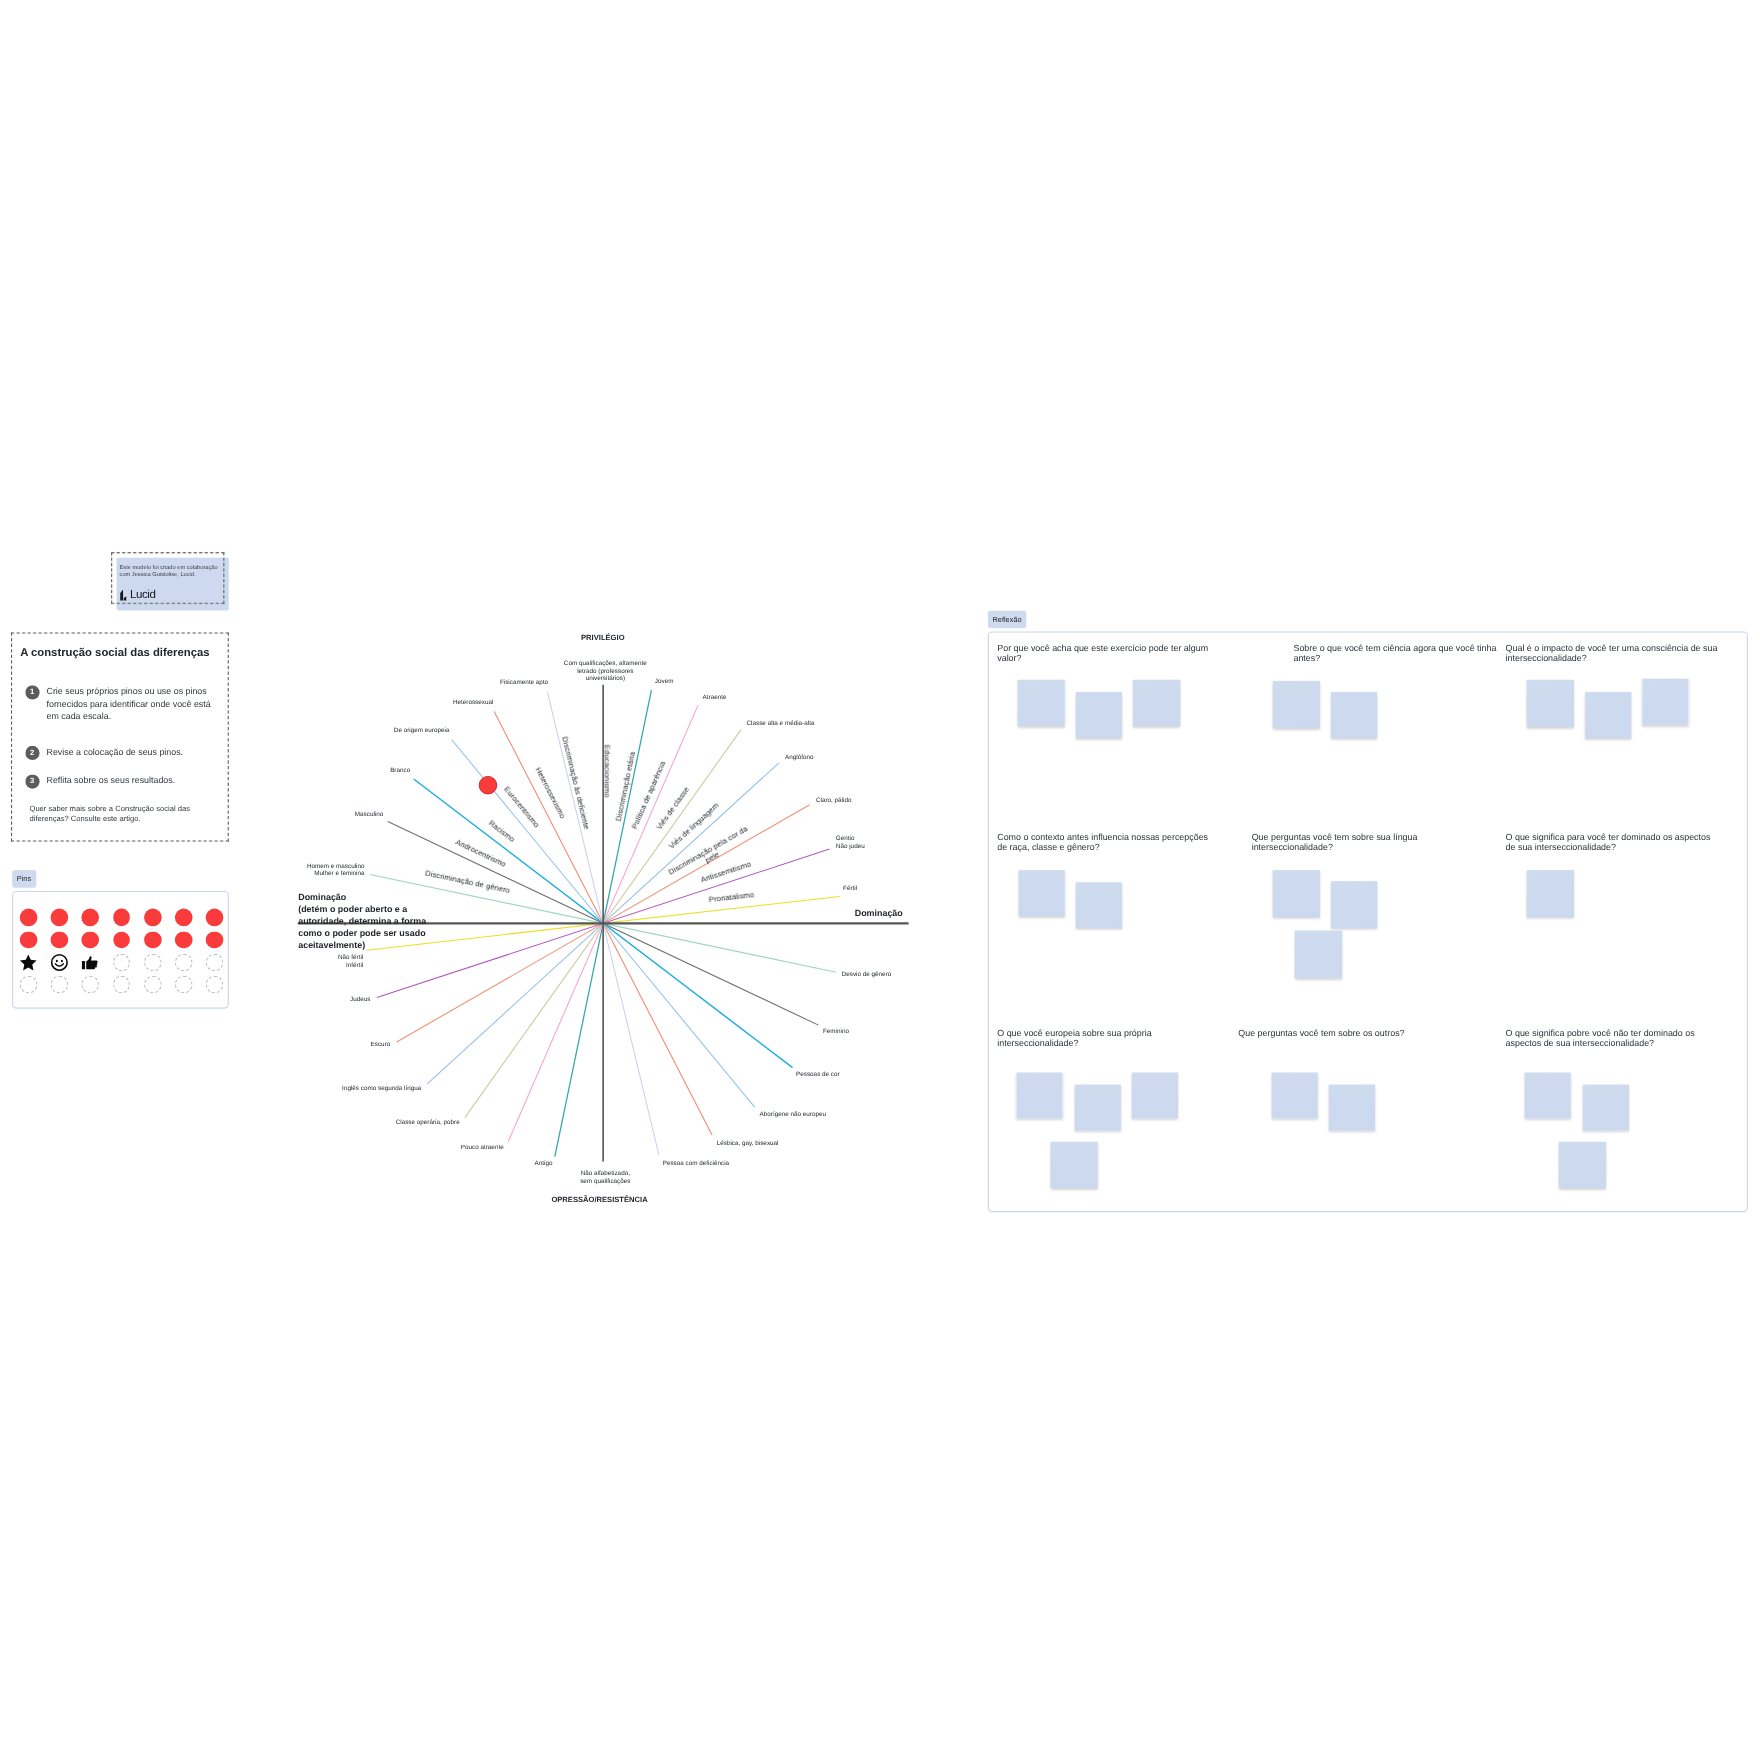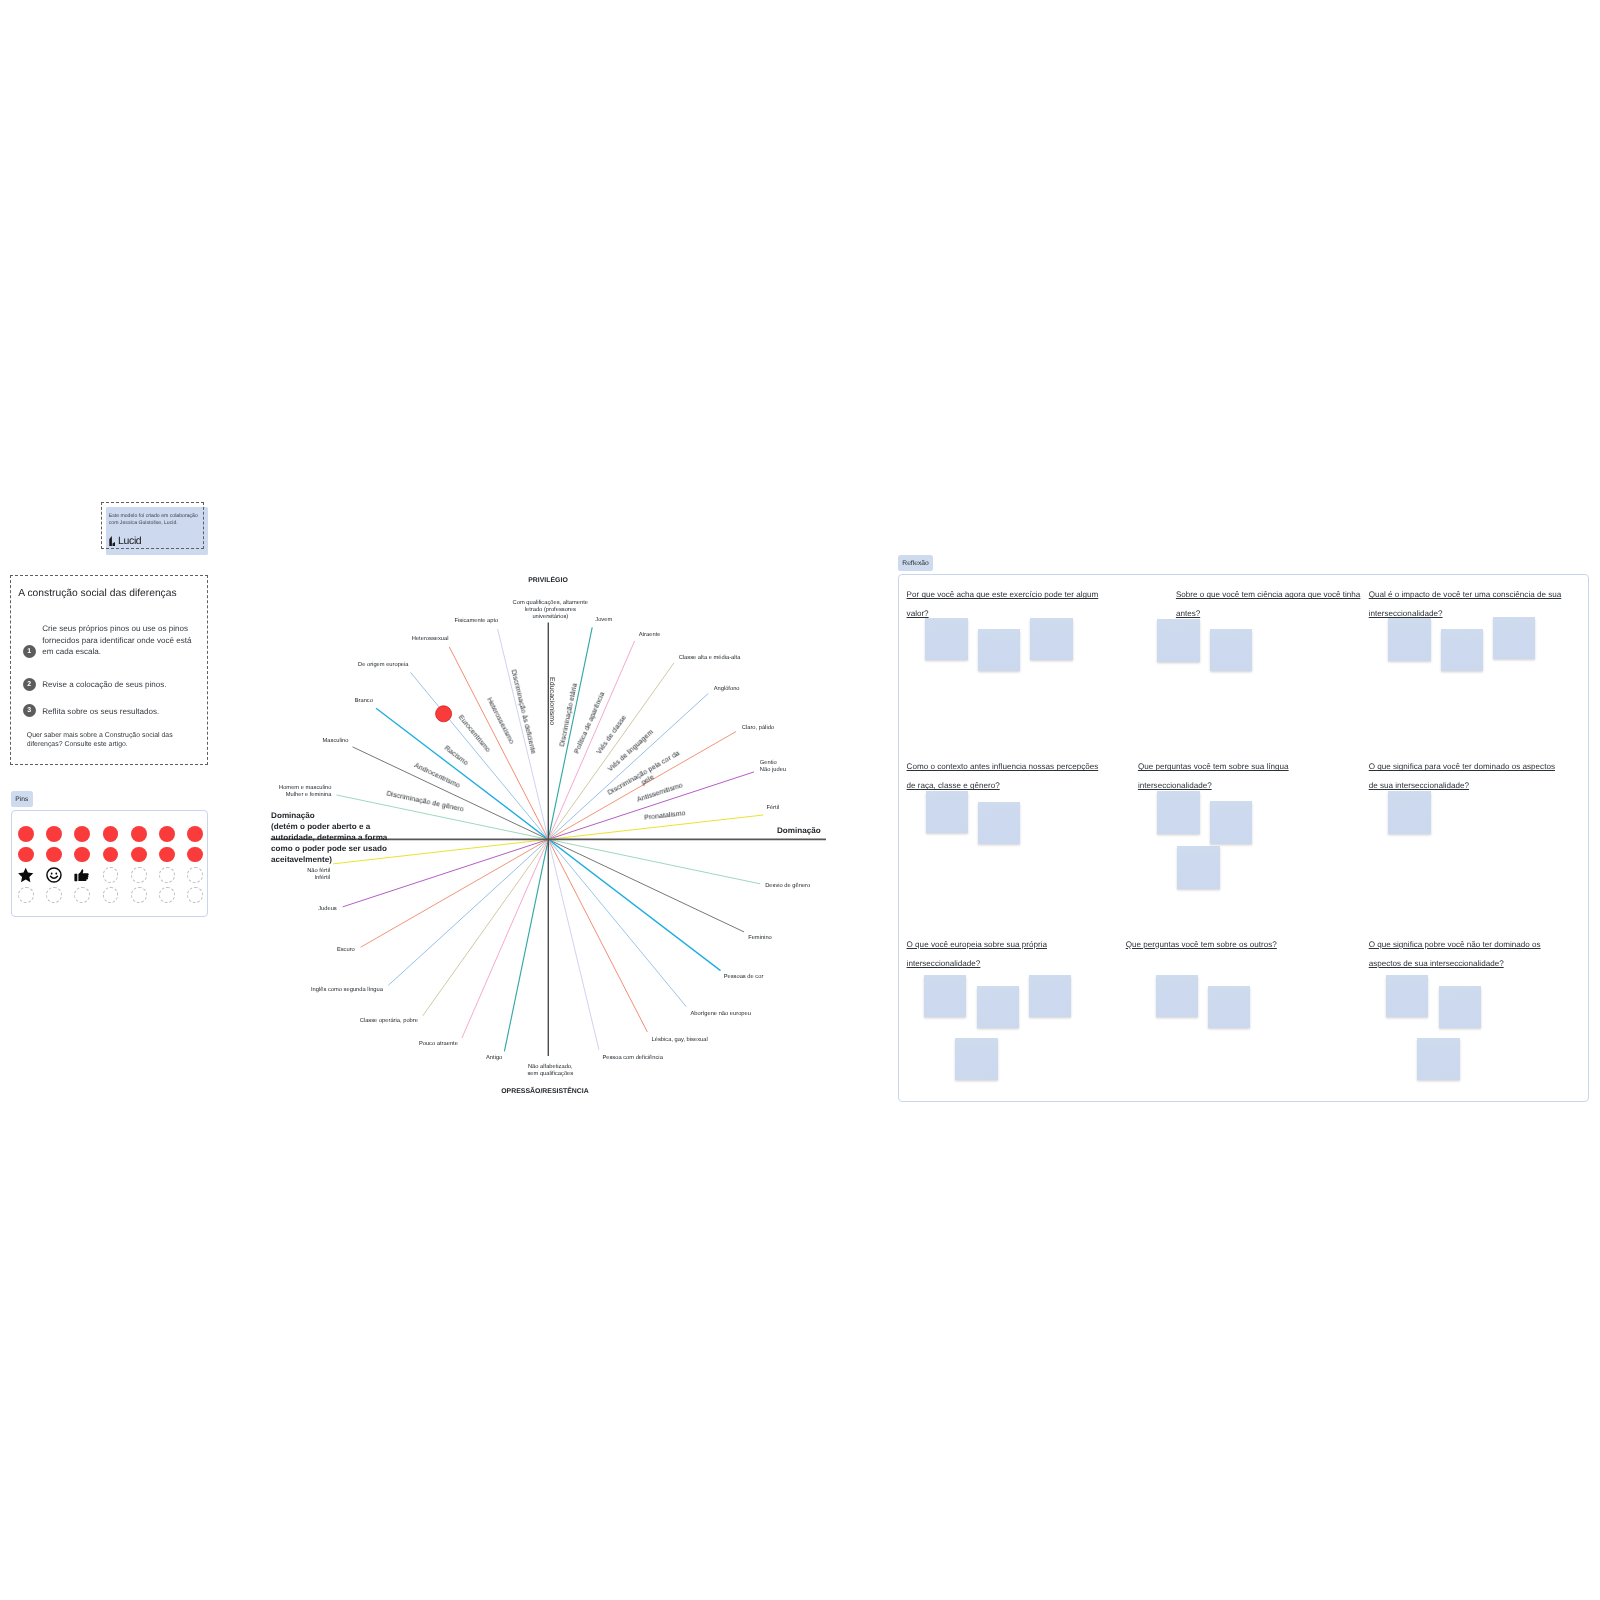--- a/index.html
+++ b/index.html
@@ -22,23 +22,23 @@
 #credit-text{position:absolute;left:2.6px;top:6.2px;width:92px;font-size:5.17px;
   line-height:7.0px;color:#3d4349;}
 #credit-logo{position:absolute;left:3.2px;top:29.1px;display:flex;align-items:flex-end;}
 #credit-logo .mark{width:6.05px;height:10.3px;margin-right:2.75px;margin-bottom:0px;}
 #credit-logo .word{font-size:10.5px;font-weight:400;letter-spacing:-0.37px;color:#17181a;
    line-height:10.6px;}
 
 
 #instructions{left:10.3px;top:575.3px;width:198.2px;height:190.2px;
   border:0.85px dashed #5f5f5f;box-sizing:border-box;background:#fff;}
-#instr-title{position:absolute;left:7.0px;top:11.6px;font-size:10.29px;font-weight:400;
+#instr-title{position:absolute;left:7.0px;top:11.6px;font-size:10.29px;font-weight:700;
   color:#23272b;white-space:nowrap;}
-.step{position:absolute;display:flex;align-items:flex-end;}
+.step{position:absolute;display:flex;align-items:flex-start;}
 .step-num{width:12.9px;height:12.9px;border-radius:50%;background:#5c5c5c;color:#fff;
   font-size:7.0px;font-weight:700;display:flex;align-items:center;justify-content:center;
   flex:0 0 auto;}
 .step-text{margin-left:6.6px;font-size:8.07px;line-height:11.48px;color:#33383d;width:150px;}
 #instr-foot{position:absolute;left:15.5px;top:155.5px;width:148px;font-size:6.92px;
   line-height:8.7px;color:#33383d;}
 
 
 #pins-badge{left:11px;top:791.3px;height:15.5px;background:#cedbee;border-radius:2.6px;
   padding:0 4.3px;display:flex;align-items:center;font-size:6.7px;color:#22262a;}
@@ -53,21 +53,21 @@
 #title-top{position:absolute;font-size:6.92px;font-weight:700;color:#23272b;white-space:nowrap;}
 #title-bottom{position:absolute;font-size:6.92px;font-weight:700;color:#23272b;white-space:nowrap;}
 #dom-left{position:absolute;font-size:8.12px;font-weight:700;line-height:11.05px;color:#23272b;white-space:nowrap;}
 #dom-right{position:absolute;font-size:8.12px;font-weight:700;color:#23272b;white-space:nowrap;}
 
 
 #refl-badge{left:897.8px;top:555.3px;height:15.5px;background:#cedbee;border-radius:2.6px;
   padding:0 4.5px;display:flex;align-items:center;font-size:6.7px;color:#22262a;}
 #refl-box{left:897.7px;top:574px;width:691.8px;height:527.5px;border:0.9px solid #c7d6ec;
   border-radius:4px;box-sizing:border-box;background:#fff;}
-.q-text{position:absolute;font-size:8.1px;line-height:19px;color:#2c3238;text-decoration:underline;}
+.q-text{position:absolute;font-size:8.1px;line-height:9px;color:#2c3238;}
 .note{position:absolute;background:linear-gradient(175deg,#cfdcef 0%,#ccd9ee 40%,#cbd8ed 100%);
   box-shadow:0 1.5px 2.2px rgba(0,0,0,0.17);}
 .ch-spoke-label{font-size:7.0px;color:#1d2328;letter-spacing:0.05px;white-space:nowrap;}
 .ch-spoke-label2 span{white-space:pre;display:block;line-height:7.6px;text-align:center;}
 .ch-end-label{font-size:5.75px;line-height:7.2px;color:#1d2328;white-space:nowrap;}
 .el-line{display:block;}
 .dl-line{display:block;}
 </style>
 </head>
 <body>

